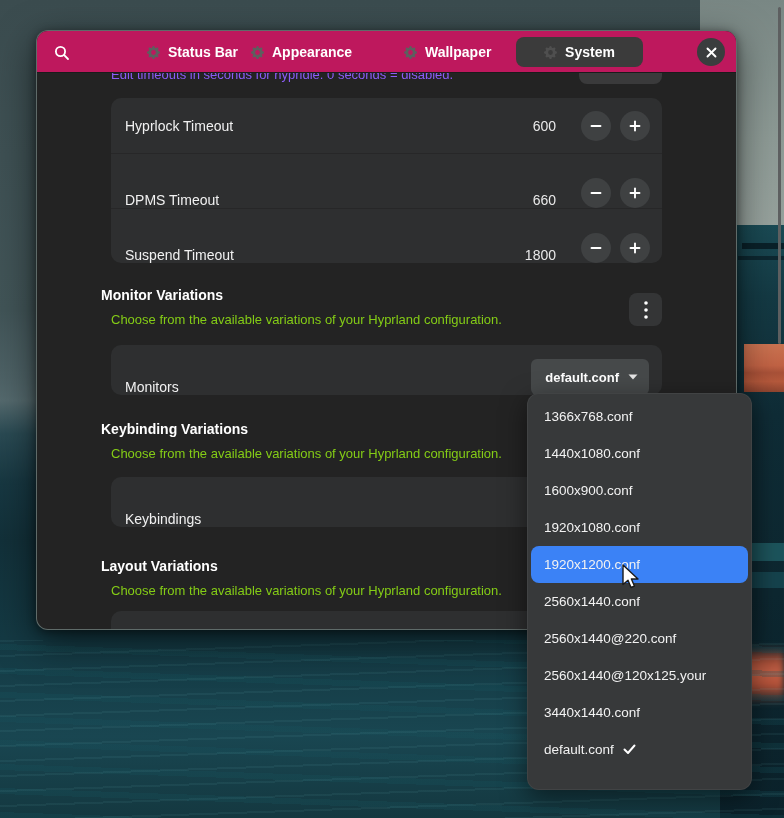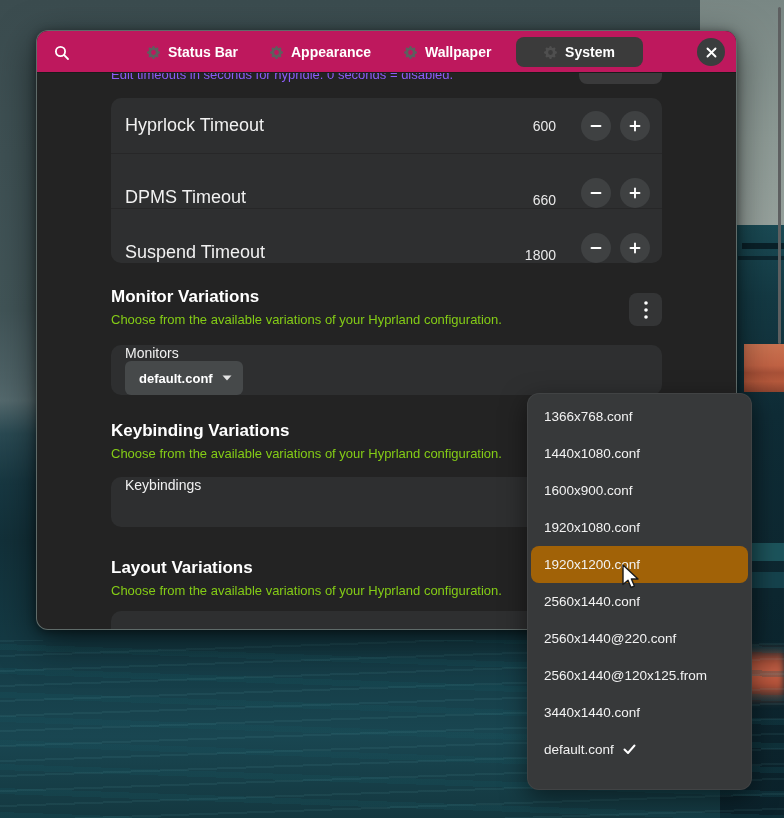--- a/index.html
+++ b/index.html
@@ -39,67 +39,67 @@
     border:1px solid rgba(146,168,164,.55);
     box-shadow:0 12px 38px rgba(0,0,0,.55), 0 2px 10px rgba(0,0,0,.45);
   }
   #titlebar { position:absolute; left:0; top:0; right:0; height:42px; background:#be185d;
     border-bottom:1px solid #1b1b1b; z-index:5; }
   .icon-btn { display:flex; align-items:center; justify-content:center; }
   #search-btn { position:absolute; left:13px; top:10px; width:24px; height:24px; }
   .tab { position:absolute; top:6px; height:30px; display:flex; align-items:center; gap:8px;
     color:#ffffff; font-size:14px; font-weight:bold; padding:0 6px; }
   #tab-statusbar { left:104px; }
-  #tab-appearance { left:227px; }
+  #tab-appearance { left:208px; }
   #tab-wallpaper { left:361px; }
   #tab-system { left:479px; width:127px; justify-content:center; background:#3b3b3b; border-radius:8px; }
   .tab .gear { width:13px; height:13px; flex:0 0 auto; }
   #close-btn { position:absolute; right:11px; top:7px; width:28px; height:28px;
     border-radius:50%; background:#3a3d3e; }
 
   
   #hypridle-desc { position:absolute; left:74px; top:36px; font-size:13px; color:#8b5cf6; z-index:1; }
   #cutoff-btn { position:absolute; left:542px; top:20px; width:83px; height:33px;
     background:#3a3a3b; border-radius:8px; z-index:1; }
 
   .group { position:absolute; left:74px; width:551px; background:#2e2f30; border-radius:10px; }
   #timeout-group { top:67px; height:165px; }
   .trow { height:55px; display:flex; align-items:center; padding:0 12px 0 14px; }
   .trow + .trow { border-top:1px solid #272728; height:55px;align-items:flex-end; }
-  .trow-label { flex:1; color:#f1f1f1; font-size:18px; }
+  .trow-label { flex:1; color:#f1f1f1; font-size:14px; }
   .trow-value { color:#e9e9e9; font-size:14px; margin-right:16px; }
   .circle-btn { width:30px; height:30px; border-radius:50%; background:#3f4142;
     display:flex; align-items:center; justify-content:center; margin-left:9px; flex:0 0 auto; }
 
-  .section-title { position:absolute; left:74px; font-size:17px; font-weight:bold; color:#ffffff; }
+  .section-title { position:absolute; left:64px; font-size:14px; font-weight:bold; color:#ffffff; }
   .section-desc { position:absolute; left:74px; font-size:13px; color:#84cc16; white-space:nowrap; }
   #monitor-title { top:256px; } #monitor-desc { top:281px; }
   #monitor-menu-btn { position:absolute; left:592px; top:262px; width:33px; height:33px;
     background:#343536; border-radius:8px; }
   #monitors-group { top:314px; height:50px; }
-  .single-row { height:50px; display:flex; align-items:flex-start; padding:0 13px 0 14px;flex-direction:column; }
+  .single-row { height:50px; display:flex; align-items:flex-end; padding:0 13px 0 14px; }
   .single-row .trow-label { font-size:14px; }
   .dropdown-btn { height:36px; padding:0 11px 0 14px; background:#46494a; border-radius:6px;
     display:flex; align-items:center; gap:9px; color:#ffffff; font-size:13px; font-weight:bold; }
 
   #keybinding-title { top:390px; } #keybinding-desc { top:415px; }
   #keybindings-group { top:446px; height:50px; }
   #layout-title { top:527px; } #layout-desc { top:552px; }
   #layout-group { top:580px; height:40px; }
 
   
   #dropdown-popup { position:absolute; left:527px; top:393px; width:225px; height:397px;
     background:#37393a; border-radius:12px; overflow:hidden; z-index:20;
     border:1px solid rgba(255,255,255,.05);
     box-shadow:0 8px 26px rgba(0,0,0,.5);
     padding-top:4px;
   }
   .menu-item { height:37px; display:flex; align-items:center; gap:9px;
     padding-left:16px; color:#f2f2f2; font-size:13.5px; }
-  .menu-item.hovered { background:#a16207; border-radius:8px; margin:0 3px; padding-left:13px; }
+  .menu-item.hovered { background:#3b82f6; border-radius:8px; margin:0 3px; padding-left:13px; }
   #popup-scrollbar { position:absolute; right:3px; top:7px; width:3px; height:337px;
     background:#5d5f60; border-radius:2px; z-index:21; }
 
   #cursor { position:absolute; left:620px; top:564px; z-index:30; }
 </style>
 </head>
 <body>
 
 <div class="wp" id="wp-base"></div>
 <div class="wp" id="wp-right-light"></div>
@@ -256,21 +256,21 @@
   <div class="menu-item hovered">
       <span>1920x1200.conf</span>
     </div>
   <div class="menu-item">
       <span>2560x1440.conf</span>
     </div>
   <div class="menu-item">
       <span>2560x1440@220.conf</span>
     </div>
   <div class="menu-item">
-      <span>2560x1440@120x125.from</span>
+      <span>2560x1440@120x125.your</span>
     </div>
   <div class="menu-item">
       <span>3440x1440.conf</span>
     </div>
   <div class="menu-item">
     <span>default.conf</span>
     <svg width="13" height="11" viewBox="0 0 13 11">
         <path d="M1.5 5.5 L5 9 L11.5 1.5" fill="none" stroke="#ffffff" stroke-width="2" stroke-linecap="round" stroke-linejoin="round"></path>
       </svg>
   </div>

